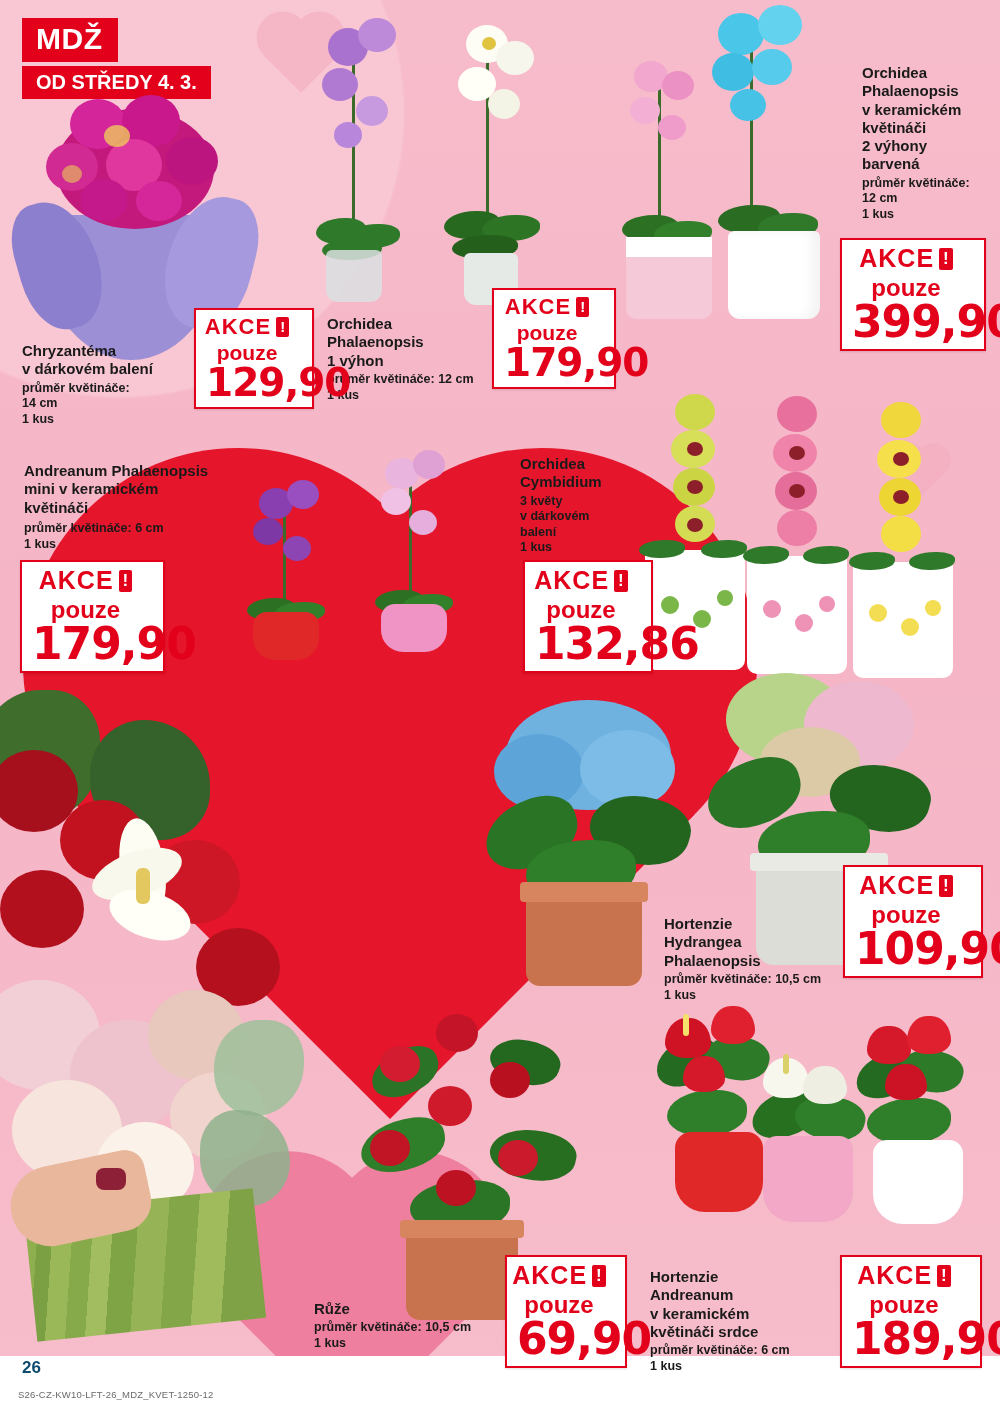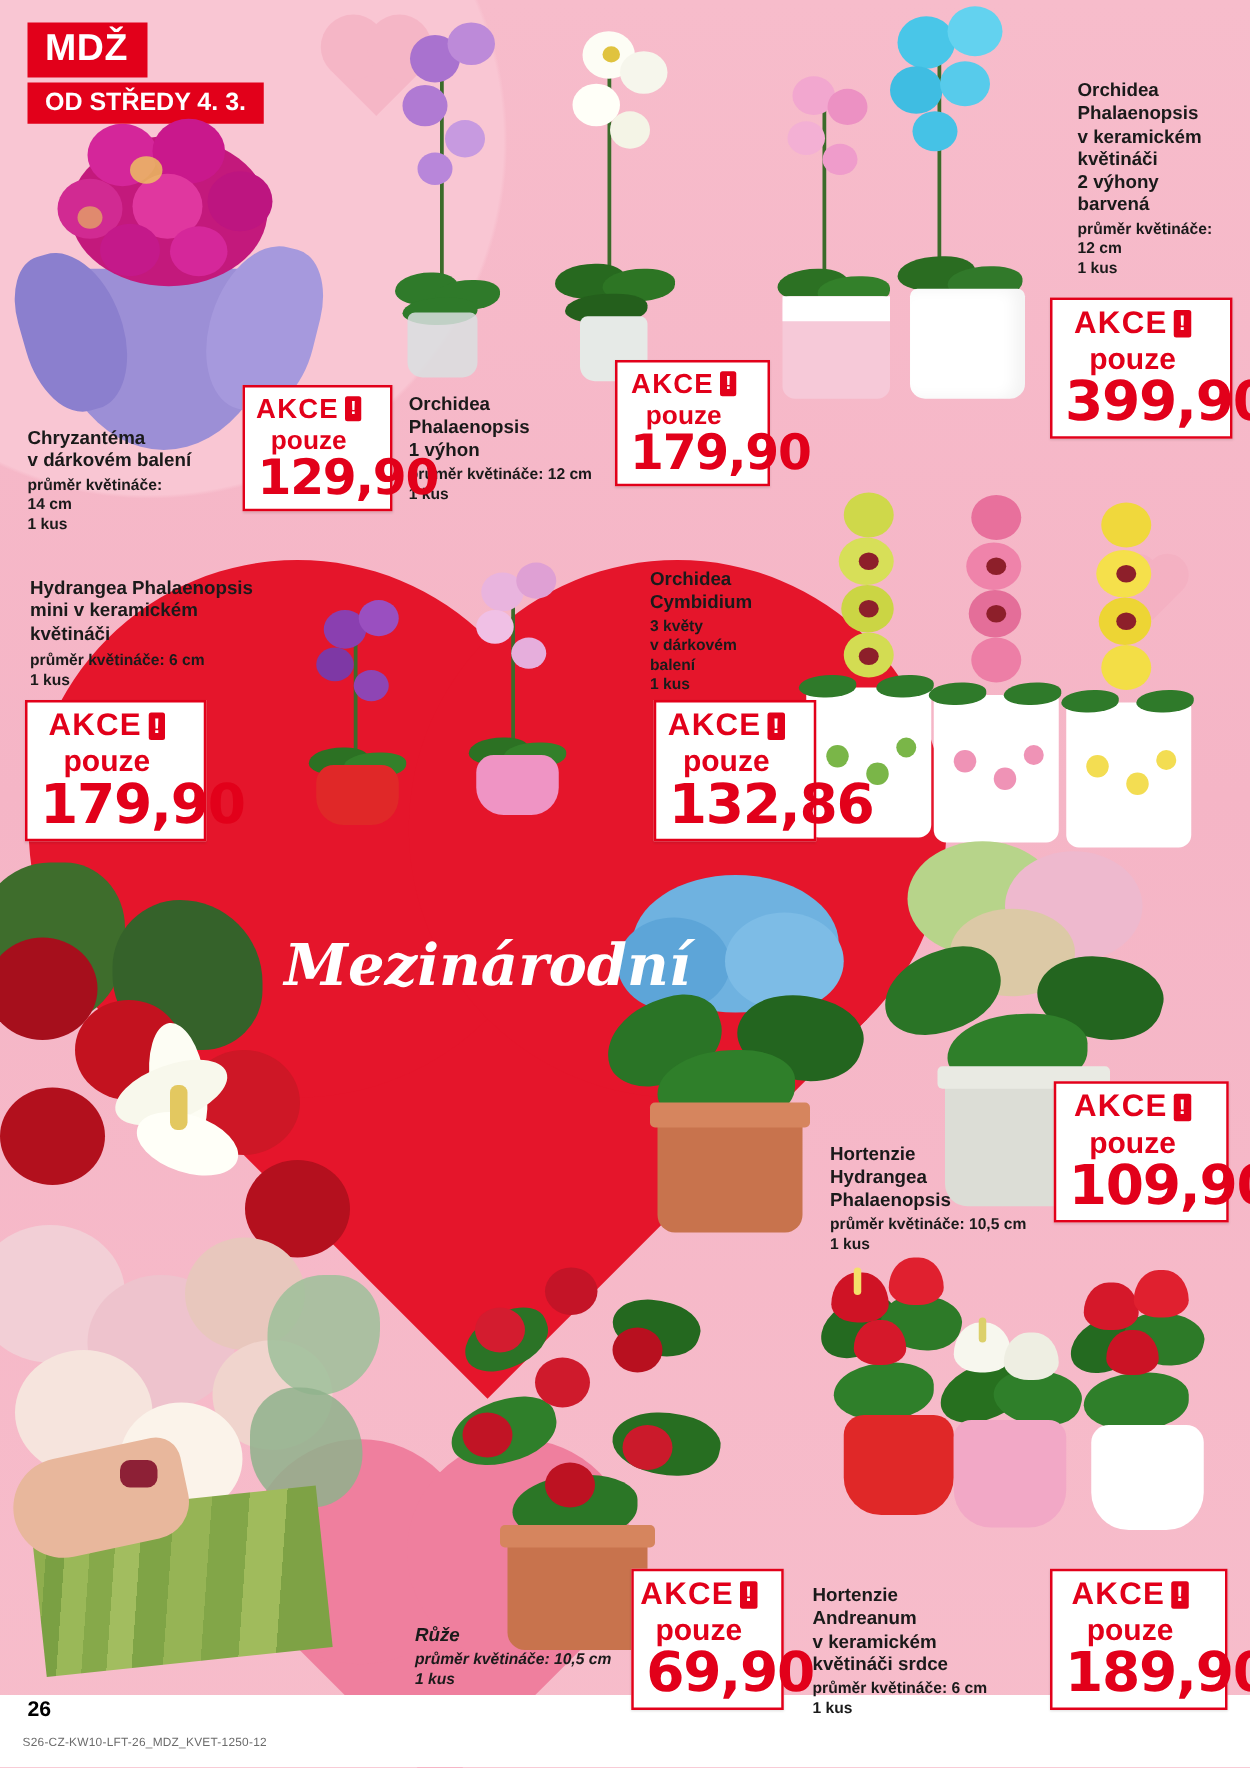--- a/index.html
+++ b/index.html
@@ -181,21 +181,21 @@
   .bouquet {
     position: absolute;
     left: 0; top: 690px;
     width: 340px; height: 700px;
     z-index: 5;
   }
 
   
   .pagenum {
     position: absolute; left: 22px; bottom: 36px;
-    font-size: 17px; font-weight: bold; color: #000000;
+    font-size: 17px; font-weight: bold; color: #0c4a6e;
     z-index: 9;
   }
   .code {
     position: absolute; left: 18px; bottom: 14px;
     font-size: 9.5px; color: #6b6b6b; letter-spacing: .2px;
     z-index: 9;
   }
   .bottom-strip {
     position: absolute; left:0; right:0; bottom:0; height: 58px;
     background: #ffffff; z-index: 3;
@@ -211,21 +211,20 @@
 <div class="h-shape" style="left:660px; top:690px; width:34px; height:34px; opacity:.35;"></div>
 <div class="h-shape" style="left:185px; top:1205px; width:30px; height:30px; opacity:.4;"></div>
 <div class="h-shape" style="left:120px; top:640px; width:36px; height:36px; opacity:.4;"></div>
 <div class="h-shape" style="left:905px; top:455px; width:34px; height:34px; opacity:.35;"></div>
 
 <div class="mdz-badge">MDŽ</div>
 <div class="mdz-sub">OD STŘEDY 4. 3.</div>
 
 <div class="big-heart"></div>
 <div class="heart-text">
-  <div class="line1">Mezinárodní</div>
 </div>
 
 <div class="pink-heart"></div>
 
 <div class="photo" style="left:18px; top:95px; width:230px; height:265px;">
   <div style="position:absolute;left:18px;top:120px;width:190px;height:145px;background:#9c8fd6;border-radius:8px 8px 50% 50%/8px 8px 90% 90%;"></div>
   <div style="position:absolute;left:0px;top:105px;width:80px;height:130px;background:#8b7fce;transform:rotate(-16deg);border-radius:40% 60% 50% 50%;"></div>
   <div style="position:absolute;left:150px;top:100px;width:85px;height:135px;background:#a699dd;transform:rotate(14deg);border-radius:60% 40% 50% 50%;"></div>
   <div style="position:absolute;left:38px;top:14px;width:158px;height:120px;background:#c3197c;border-radius:50%;"></div>
   <div style="position:absolute;left:52px;top:4px;width:56px;height:50px;background:#d4269a;border-radius:50%;"></div>
@@ -478,21 +477,21 @@
   <div class="name">v keramickém</div>
   <div class="name">květináči</div>
   <div class="name">2 výhony</div>
   <div class="name">barvená</div>
   <div class="detail">průměr květináče:</div>
   <div class="detail" style="margin-top:0;">12 cm</div>
   <div class="detail" style="margin-top:0;">1 kus</div>
 </div>
 
 <div class="cap" style="left:24px; top:462px; width:210px;">
-  <div class="name">Hydrangea Phalaenopsis</div>
+  <div class="name">Andreanum Phalaenopsis</div>
   <div class="name">mini v keramickém</div>
   <div class="name">květináči</div>
   <div class="detail" style="margin-top:4px;">průměr květináče: 6 cm</div>
   <div class="detail" style="margin-top:0;">1 kus</div>
 </div>
 
 <div class="cap" style="left:520px; top:455px; width:125px;">
   <div class="name">Orchidea</div>
   <div class="name">Cymbidium</div>
   <div class="detail">3 květy</div>
@@ -502,21 +501,21 @@
 </div>
 
 <div class="cap" style="left:664px; top:915px; width:200px;">
   <div class="name">Hortenzie</div>
   <div class="name">Hydrangea</div>
   <div class="name">Phalaenopsis</div>
   <div class="detail">průměr květináče: 10,5 cm</div>
   <div class="detail" style="margin-top:0;">1 kus</div>
 </div>
 
-<div class="cap" style="left:332px; top:1300px; width:190px;font-style:italic;">
+<div class="cap" style="left:314px; top:1300px; width:190px;">
   <div class="name">Růže</div>
   <div class="detail">průměr květináče: 10,5 cm</div>
   <div class="detail" style="margin-top:0;">1 kus</div>
 </div>
 
 <div class="cap" style="left:650px; top:1268px; width:190px;">
   <div class="name">Hortenzie</div>
   <div class="name">Andreanum</div>
   <div class="name">v keramickém</div>
   <div class="name">květináči srdce</div>

